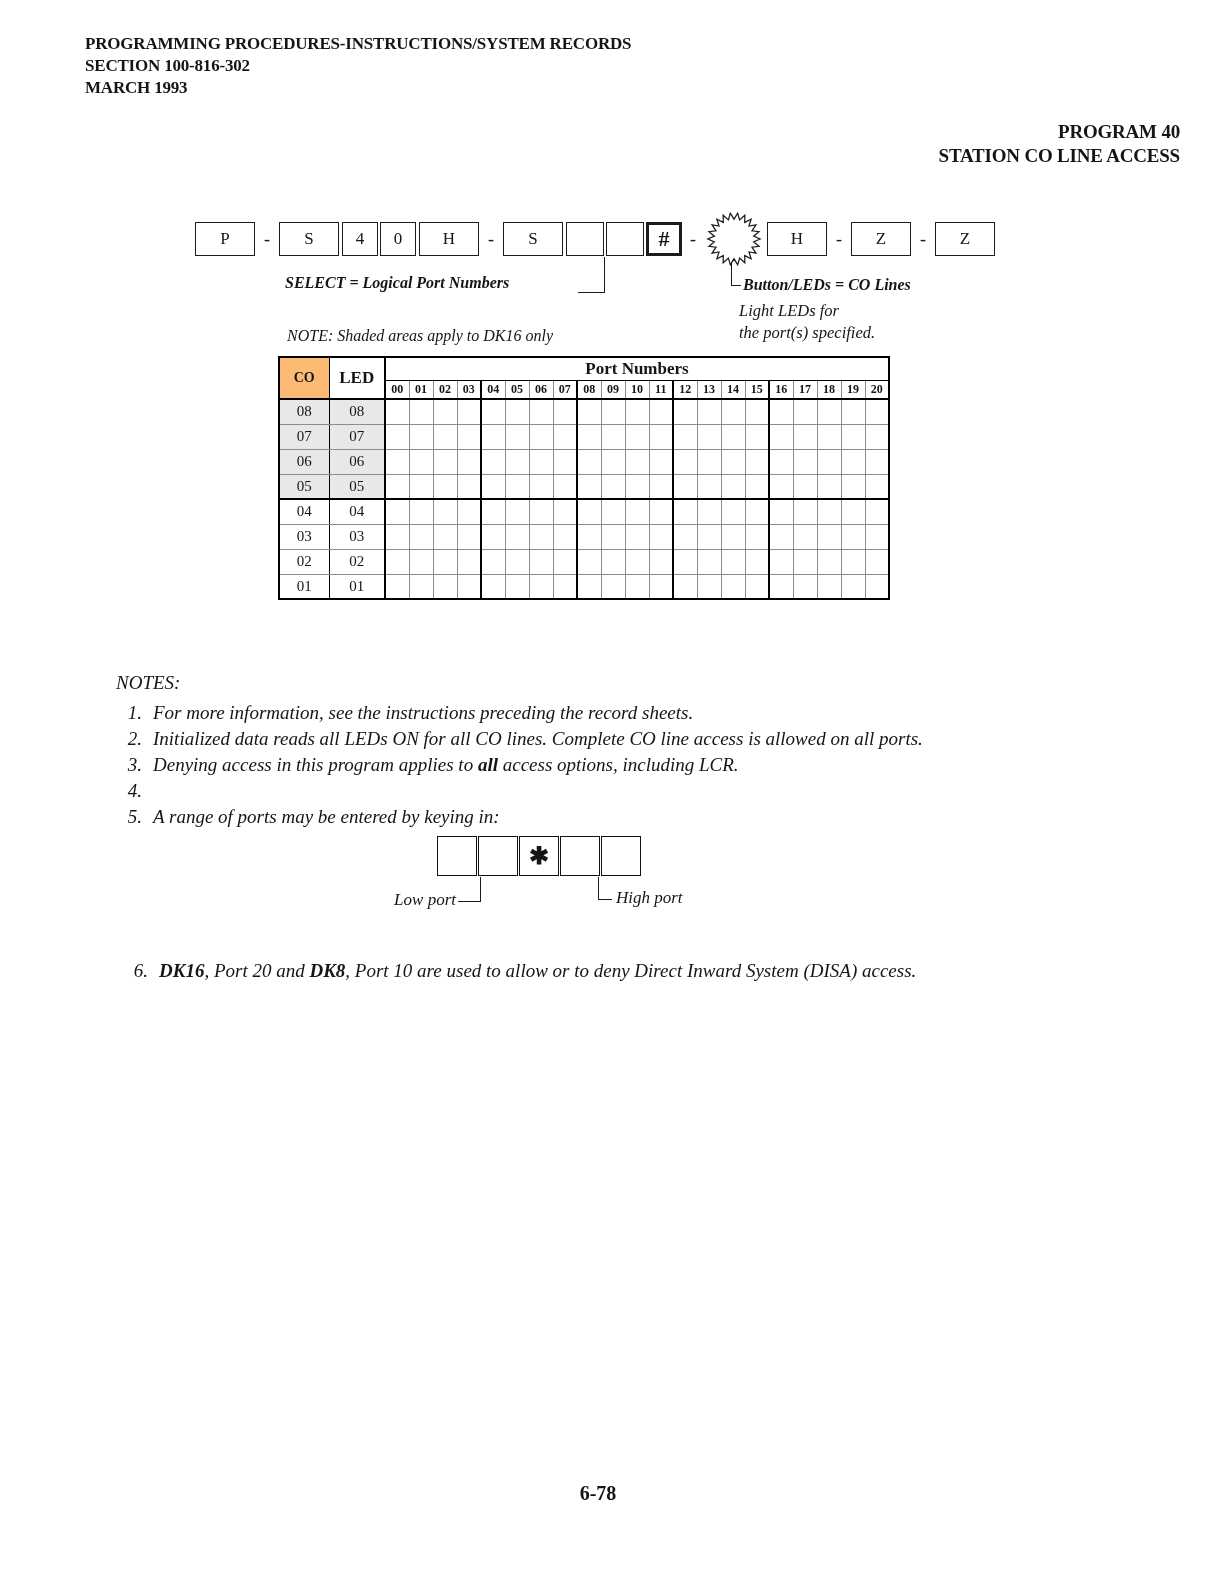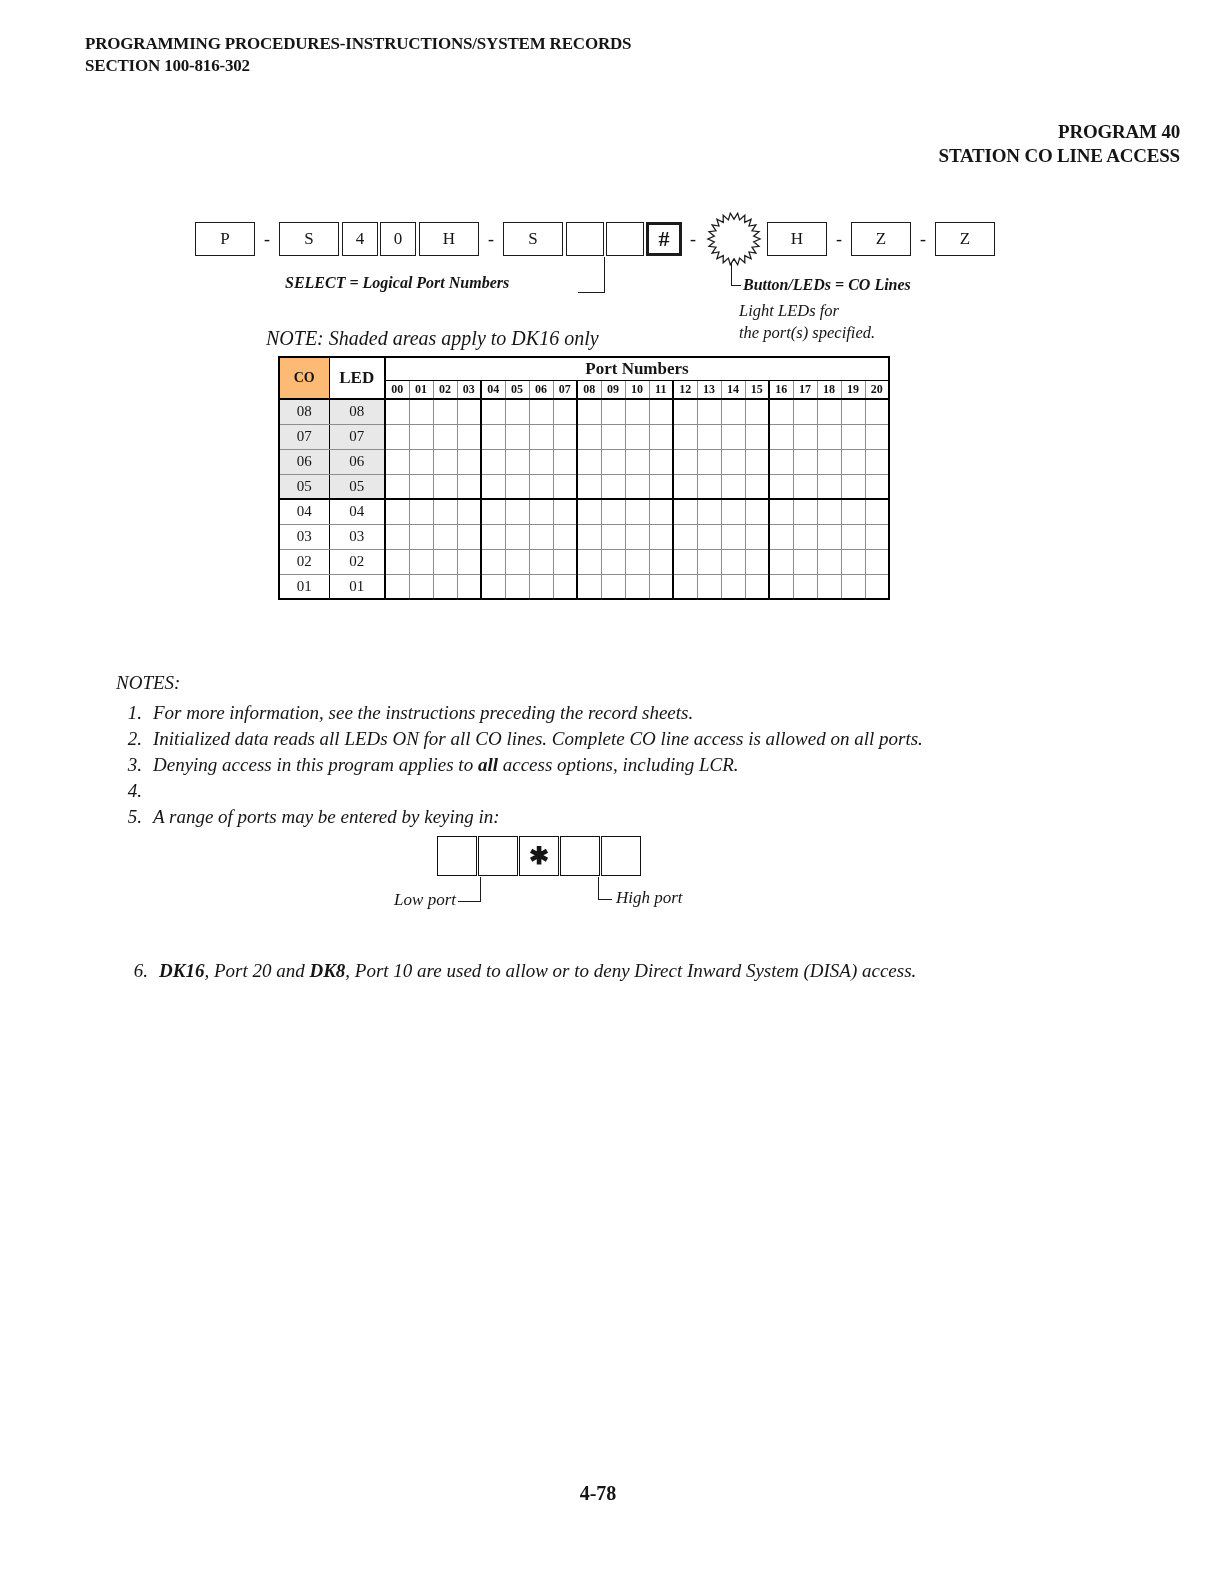--- a/index.html
+++ b/index.html
@@ -22,21 +22,21 @@
   .dash{width:20px;text-align:center;font-size:18px;}
   .burst{width:58px;height:58px;margin:0 2px;display:flex;align-items:center;justify-content:center;}
 
   .vline{position:absolute;border-left:1.5px solid #1c1c1c;width:0;}
   .hline{position:absolute;border-top:1.5px solid #1c1c1c;height:0;}
 
   .sel-label{position:absolute;left:285px;top:274px;font-weight:bold;font-style:italic;font-size:16px;}
   .btn-label{position:absolute;left:743px;top:276px;font-weight:bold;font-style:italic;font-size:16px;}
   .btn-sub1{position:absolute;left:739px;top:301px;font-style:italic;font-size:16.5px;}
   .btn-sub2{position:absolute;left:739px;top:323px;font-style:italic;font-size:16.5px;}
-  .shade-note{position:absolute;left:266px;top:327px;font-style:italic;font-size:20px;}
+  .shade-note{position:absolute;left:287px;top:327px;font-style:italic;font-size:16px;}
 
   
   .port-table{position:absolute;left:278px;top:356px;border-collapse:collapse;background:#fff;
               border:2.5px solid #000;table-layout:fixed;}
   .port-table th,.port-table td{border:1px solid #8d8d8d;padding:0;box-sizing:border-box;
               text-align:center;vertical-align:middle;}
   th.co-h{width:50px;font-size:14px;border-right:1.5px solid #000;border-bottom:2px solid #000;background:#fdba74;}
   th.led-h{width:56px;font-size:17px;border-right:2px solid #000;border-bottom:2px solid #000;background:#fff;}
   th.ports-h{height:23px;font-size:17px;font-weight:bold;border-bottom:1px solid #000;}
   th.pn{width:24px;height:19px;font-size:12px;font-weight:600;border-bottom:2px solid #000;}
@@ -67,20 +67,21 @@
            font-weight:bold;font-size:20px;}
 </style>
 </head>
 <body>
 
 <div class="page">
 
   <div class="doc-header">
     <div>PROGRAMMING PROCEDURES-INSTRUCTIONS/SYSTEM RECORDS</div>
     <div>SECTION 100-816-302</div>
+    <div>MARCH 1993</div>
   </div>
 
   <div class="titleblock">
     <div>PROGRAM 40</div>
     <div>STATION CO LINE ACCESS</div>
   </div>
 
   <div class="keyrow">
       <span class="kbox">P</span>
       <span class="dash">-</span>
@@ -390,15 +391,15 @@
   <div class="lowport">Low port</div>
   <div class="vline" style="left:598px;top:877px;height:23px;"></div>
   <div class="hline" style="left:598px;top:899px;width:14px;"></div>
   <div class="highport">High port</div>
 
   <div class="note6" id="note6">
       <span class="note-num">6.</span>
       <span class="note-text"><b>DK16</b><span>, Port 20 and </span><b>DK8</b><span>, Port 10 are used to allow or to deny Direct Inward System (DISA) access.</span></span>
     </div>
 
-  <div class="pagenum">4-78</div>
+  <div class="pagenum">6-78</div>
 
 </div>
 
 </body></html>

